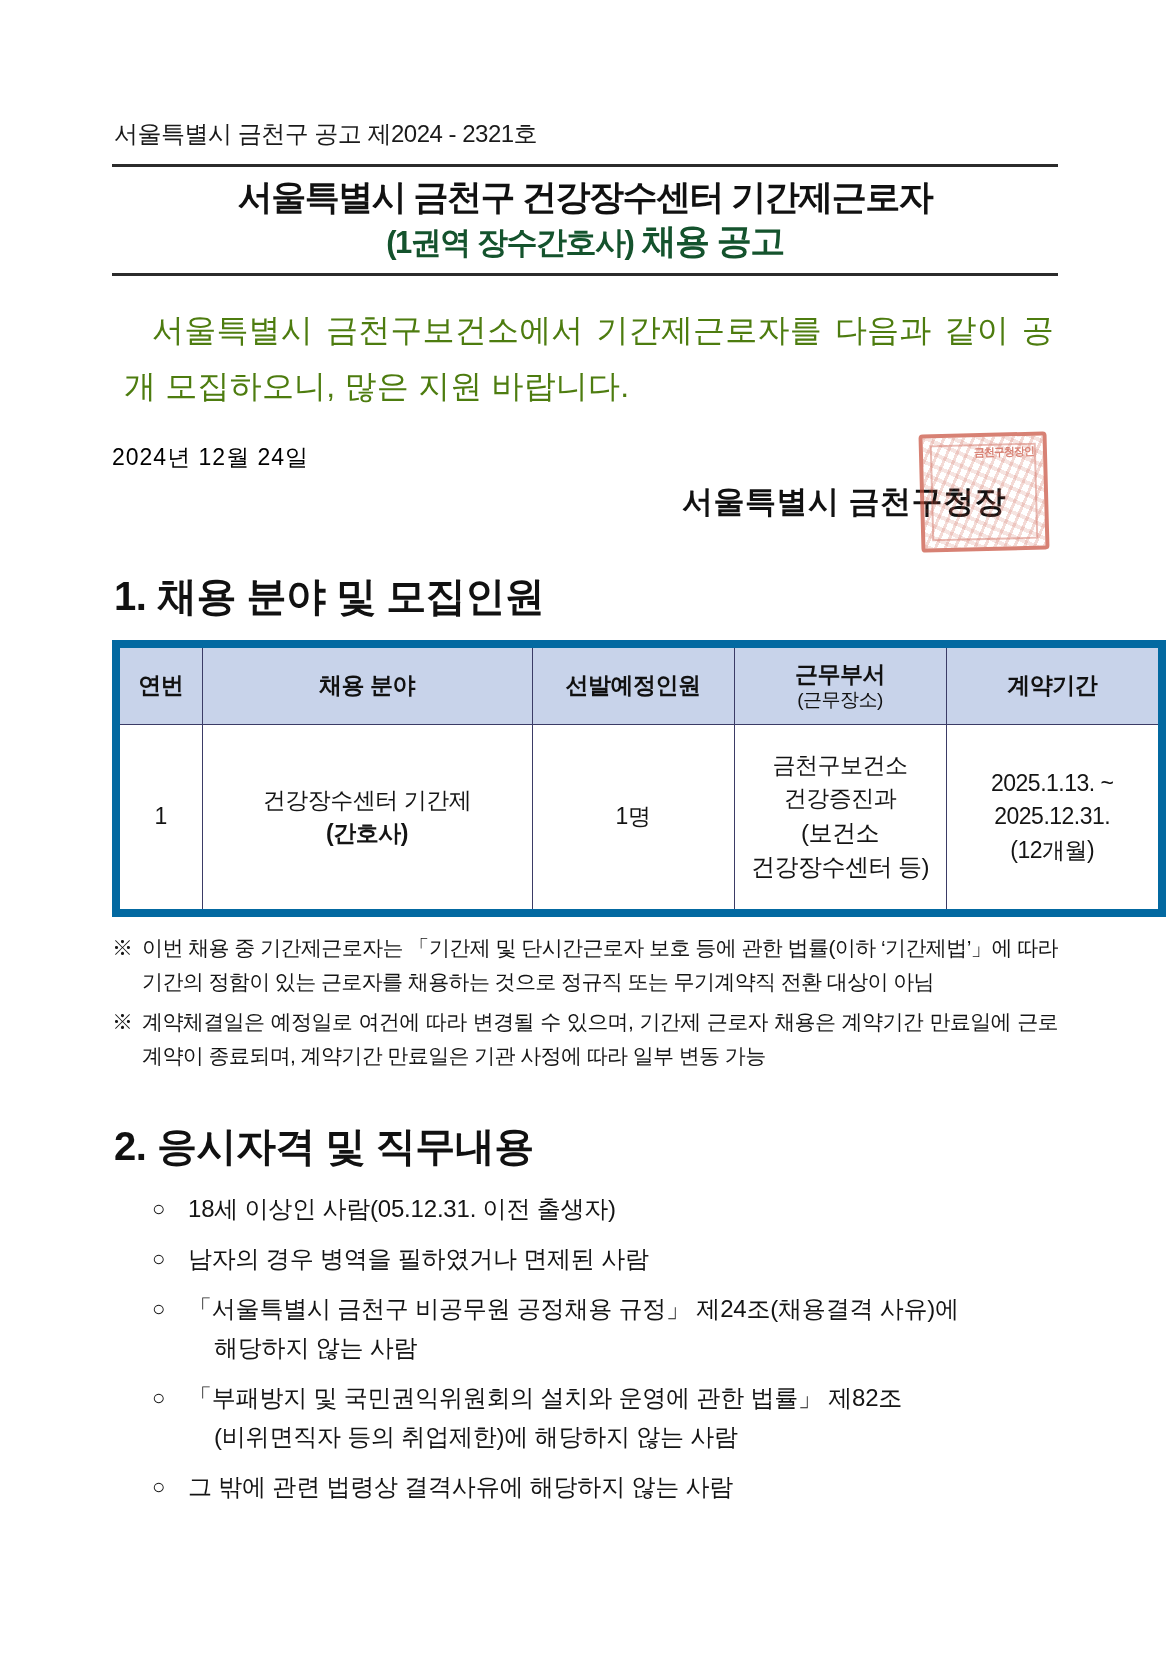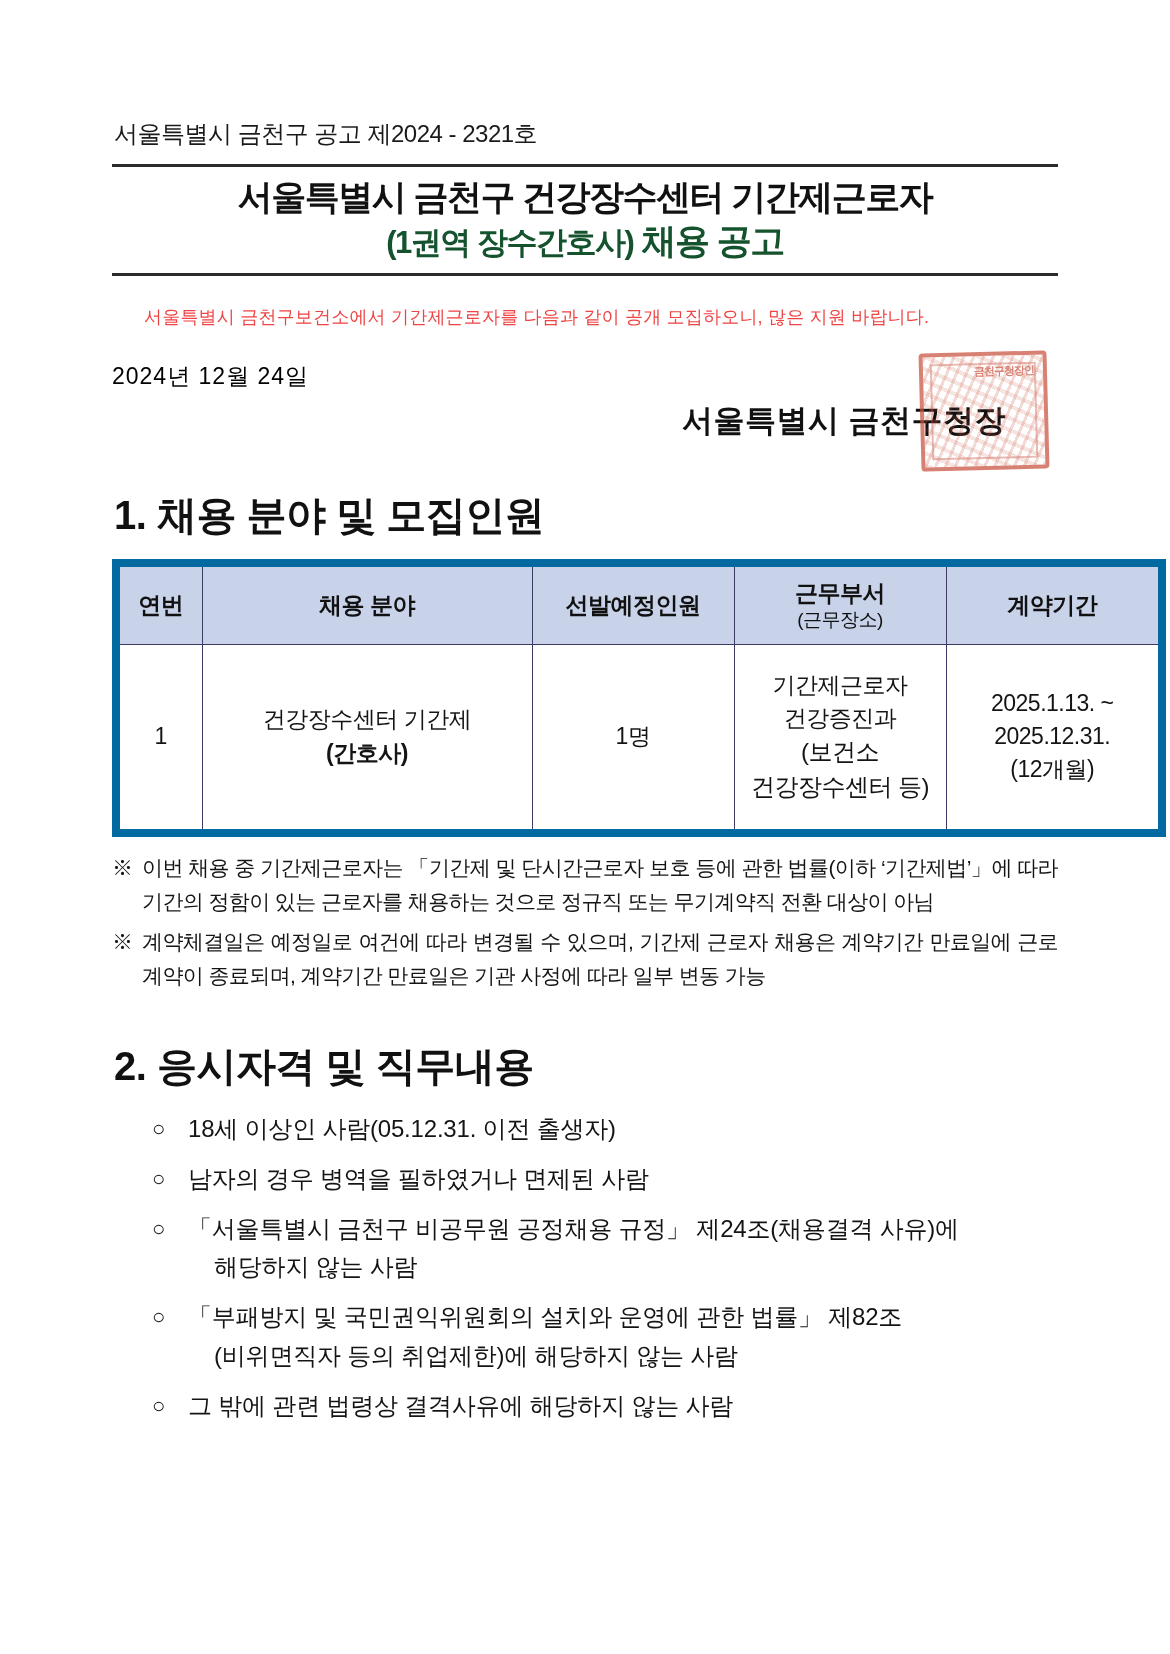--- a/index.html
+++ b/index.html
@@ -56,25 +56,25 @@
     line-height: 1.25;
     color: #14532d;
     white-space: nowrap;
   }
   .title-band .sub-paren {
     font-size: 31px;
   }
 
   
   .intro {
-    margin: 26px 4px 0 4px;
-    font-size: 18px;
+    margin: 26px 4px 0 12px;
+    font-size: 32px;
     line-height: 1.75;
     letter-spacing: 0.2px;
-    color: #ef4444;
+    color: #4d7c0f;
     text-align: justify;
   }
   .intro .indent { display: inline-block; width: 28px; }
 
   
   .date-line {
     margin-top: 28px;
     text-align: left;
     font-size: 23px;
     letter-spacing: 1px;
@@ -264,21 +264,21 @@
     </thead>
     <tbody>
       <tr>
         <td>1</td>
         <td>
           <span>건강장수센터 기간제</span>
           <span class="bold">(간호사)</span>
         </td>
         <td>1명</td>
         <td>
-          <span>기간제근로자</span><br>
+          <span>금천구보건소</span><br>
           <span>건강증진과</span>
           <span class="small">(보건소</span>
           <span class="small">건강장수센터 등)</span>
         </td>
         <td>
           <span>2025.1.13. ~</span><br>
           <span>2025.12.31.</span><br>
           <span>(12개월)</span>
         </td>
       </tr>

